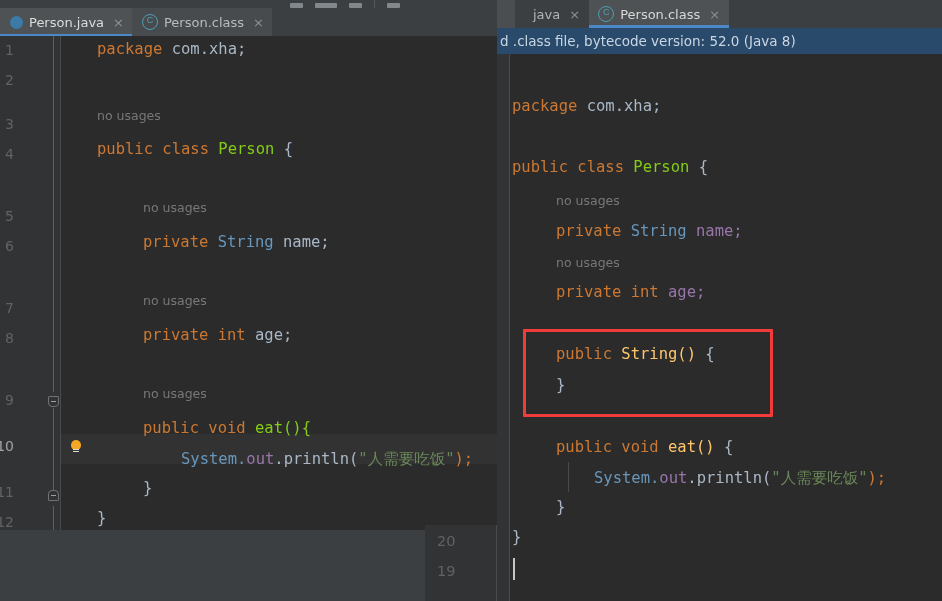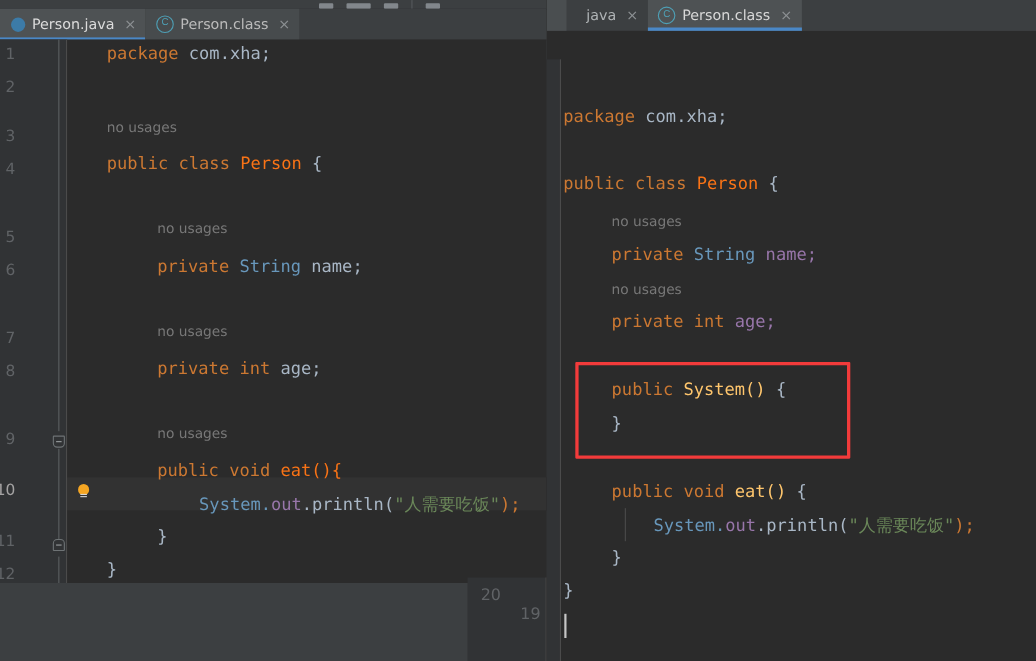--- a/index.html
+++ b/index.html
@@ -329,21 +329,21 @@
   #overlay-gutter .og {
     position: absolute;
     left: 12px;
     font-size: 14.5px;
     color: #606366;
     font-family: "DejaVu Sans", sans-serif;
   }
 
   
   .kw  { color: #cc7832; }
-  .cls { color: #f97316; }
+  .cls { color: #84cc16; }
   .fld { color: #9876aa; }
   .typ { color: #6897bb; }
   .str { color: #6a8759; }
   .pln { color: #a9b7c6; }
   .mth { color: #ffc66d; }
   .usg { color: #787878; font-size: 12.5px; font-family: "DejaVu Sans", sans-serif; }
   .stat { color: #9876aa; }
   .brk { color: #a9b7c6; }
 </style>
 </head>
@@ -434,56 +434,59 @@
 
         <div class="cl brk" style="top:473px; left:36px;">}</div>
       </div>
     </div>
 
     <div class="bottom-panel-left"></div>
   </div>
 
   <div id="overlay-gutter">
     <div class="og" style="top:8px;">20</div>
-    <div class="og" style="top:26px;margin-left:36px;">19</div>
+    <div class="og" style="top:38px;">19</div>
   </div>
 
   <div id="right-window">
 
     <div class="r-tabbar">
       <div class="r-tab-gap"></div>
       <div class="r-tab cut">
         <span>java</span>
         <span class="tab-close">×</span>
       </div>
       <div class="r-tab active">
         <span class="icon-class">C</span>
         <span>Person.class</span>
         <span class="tab-close">×</span>
       </div>
       <div class="r-tab-rest"></div>
     </div>
 
+    <div class="banner">
+      <span>d .class file, bytecode version: 52.0 (Java 8)</span>
+    </div>
 
     <div class="r-editor">
       <div class="r-leftstrip"></div>
 
       <div class="r-code">
 
         <div class="rl" style="top:43px; left:2px;"><span class="kw">package</span> <span class="pln">com.xha;</span></div>
 
         <div class="rl" style="top:104px; left:2px;"><span class="kw">public</span> <span class="kw">class</span> <span class="cls">Person</span> <span class="brk">{</span></div>
 
         <div class="rl usg" style="top:139px; left:46px;">no usages</div>
         <div class="rl" style="top:168px; left:46px;"><span class="kw">private</span> <span class="typ">String</span> <span class="fld">name;</span></div>
 
         <div class="rl usg" style="top:201px; left:46px;">no usages</div>
         <div class="rl" style="top:229px; left:46px;"><span class="kw">private</span> <span class="kw">int</span> <span class="fld">age;</span></div>
 
-        <div class="rl" style="top:291px; left:46px;"><span class="kw">public</span> <span class="mth">System()</span> <span class="brk">{</span></div>
+        <div class="rl" style="top:291px; left:46px;"><span class="kw">public</span> <span class="mth">String()</span> <span class="brk">{</span></div>
         <div class="rl brk" style="top:322px; left:46px;">}</div>
 
         <div class="rl" style="top:384px; left:46px;"><span class="kw">public</span> <span class="kw">void</span> <span class="mth">eat()</span> <span class="brk">{</span></div>
         <div class="rl" style="top:414px; left:84px;"><span class="typ">System.</span><span class="stat">out</span><span class="pln">.println(</span><span class="str">"人需要吃饭"</span><span class="kw">);</span></div>
         <div class="rl brk" style="top:444px; left:46px;">}</div>
         <div class="rl brk" style="top:474px; left:2px;">}</div>
 
         <div class="indent-guide" style="left:58px; top:408px; height:30px;"></div>
         <div class="caret" style="left:3px; top:504px; height:22px;"></div>
       </div>

